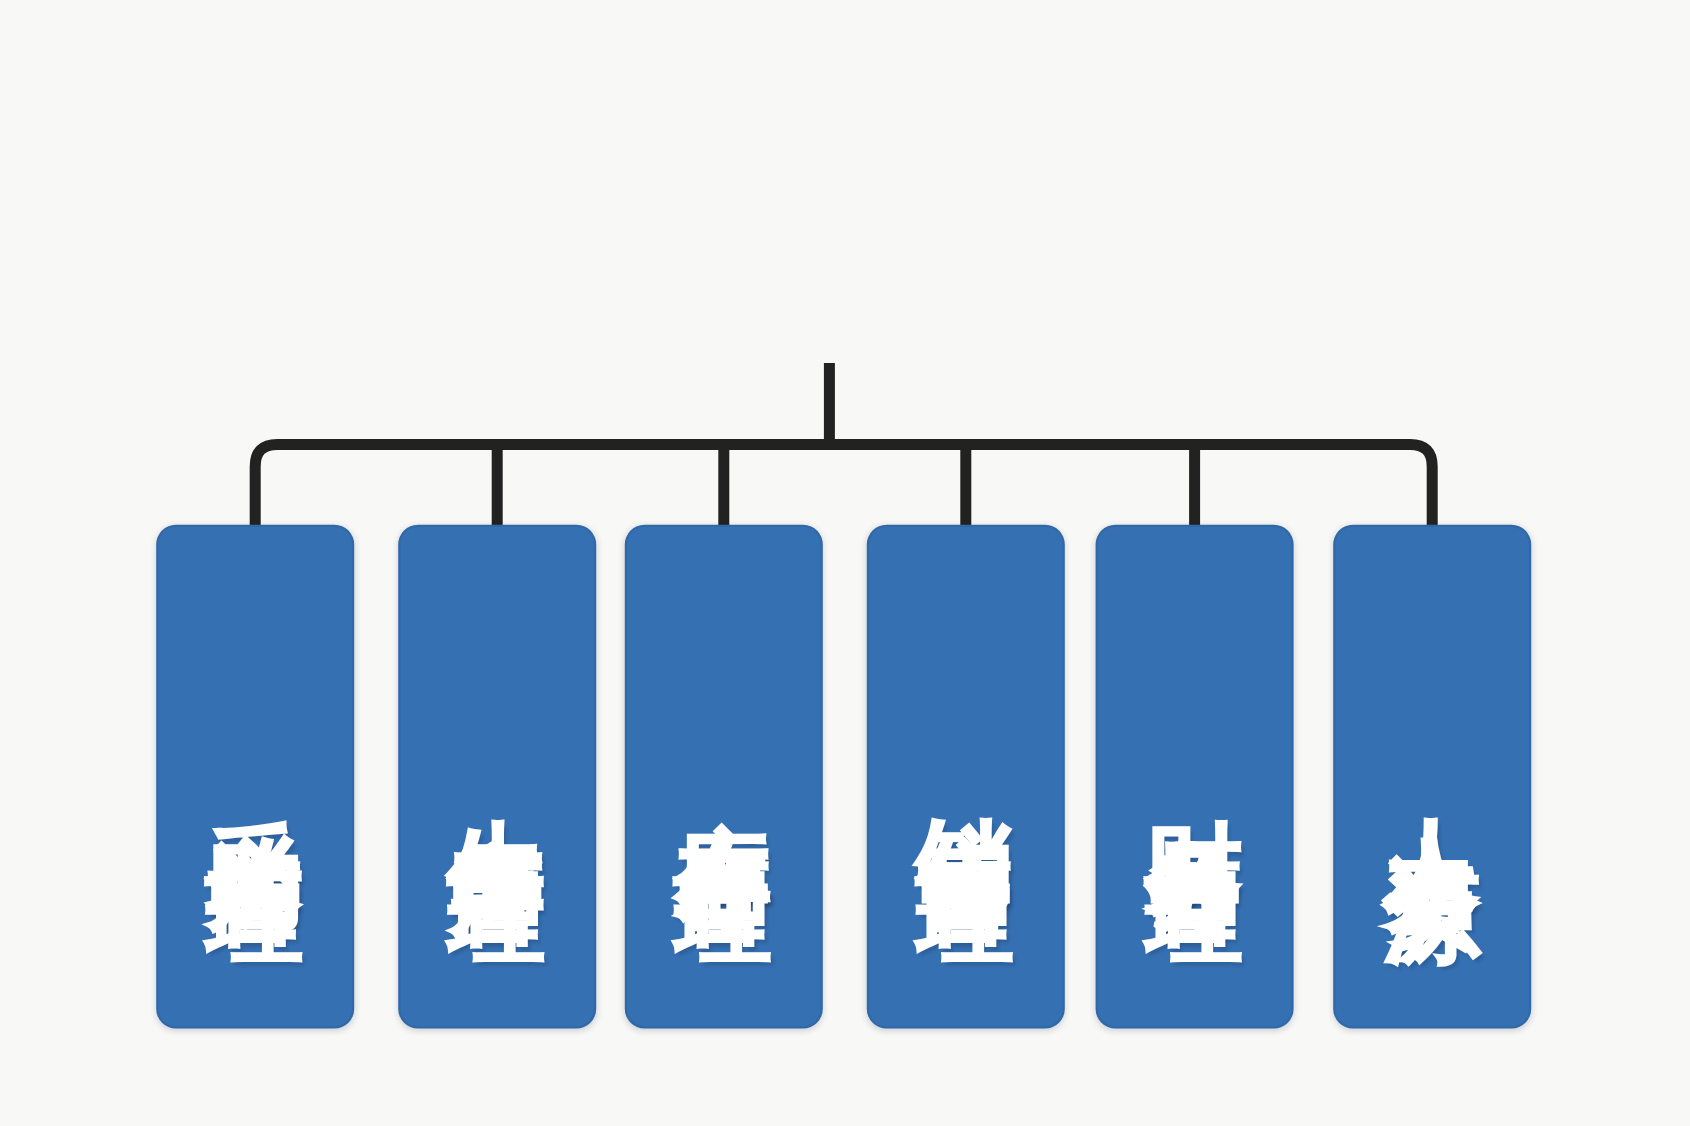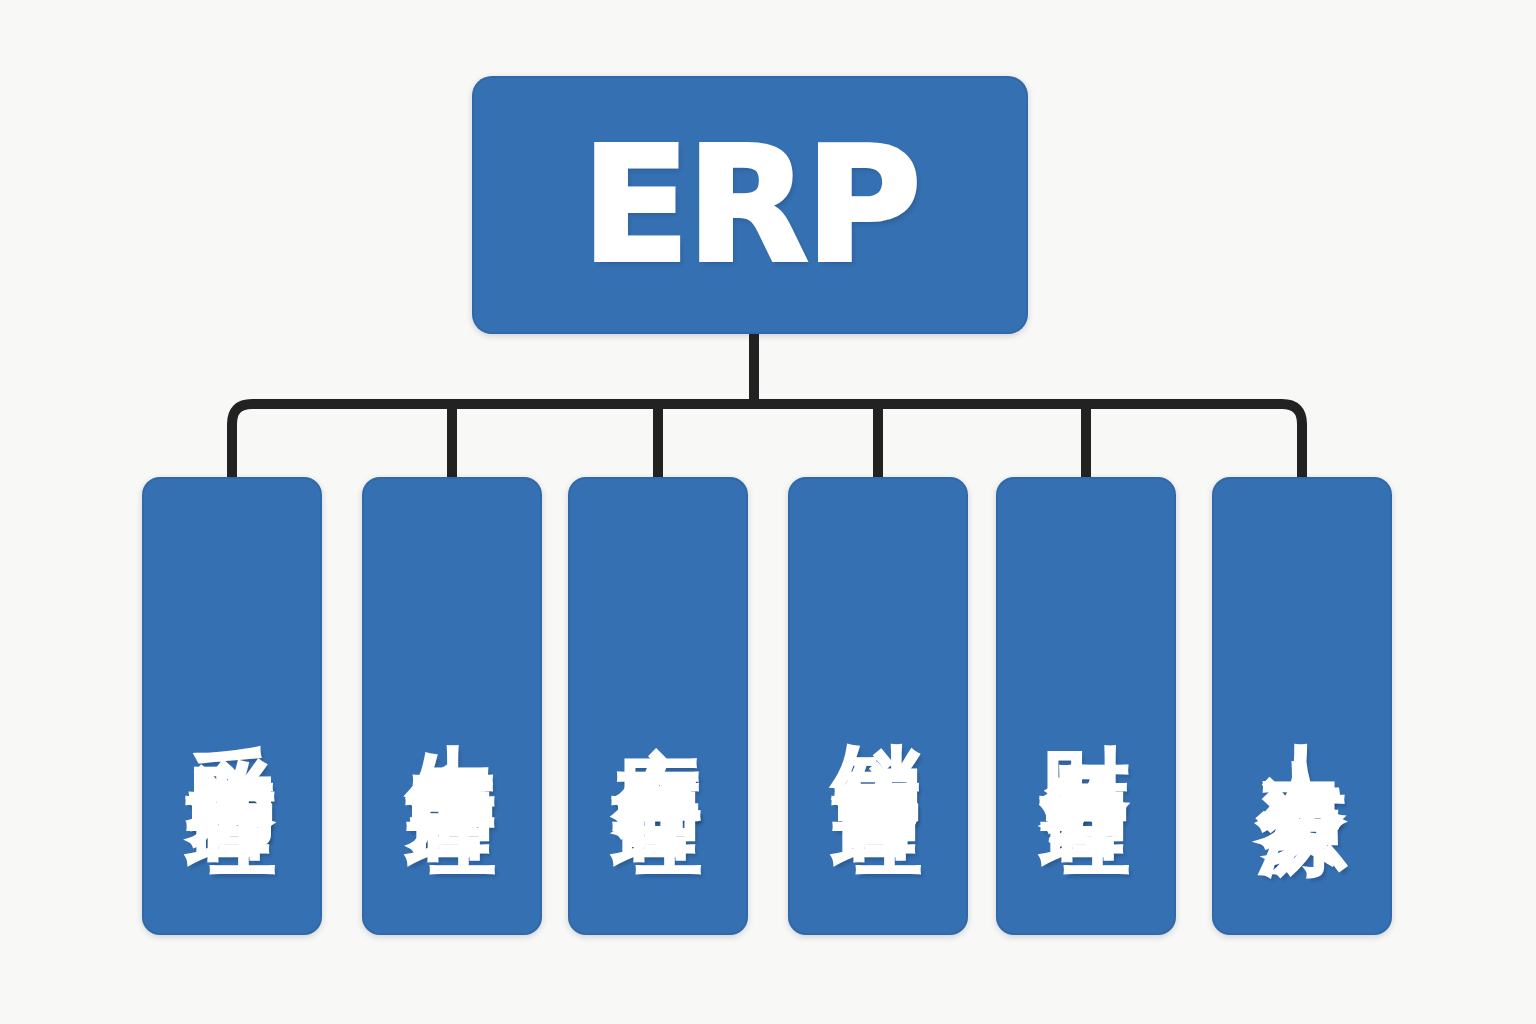--- a/index.html
+++ b/index.html
@@ -87,23 +87,20 @@
 
       <path d="M232 492 V424 Q232 404 252 404 H1282 Q1302 404 1302 424 V492"></path>
 
       <path d="M452 404 V492"></path>
       <path d="M658 404 V492"></path>
       <path d="M878 404 V492"></path>
       <path d="M1086 404 V492"></path>
     </g>
   </svg>
 
-  <div class="node root-node">
-    <span class="root-label">ERP</span>
-  </div>
 
   <div class="node child-node pos-1">
     <span class="child-label">采购管理</span>
   </div>
 
   <div class="node child-node pos-2">
     <span class="child-label">生产管理</span>
   </div>
 
   <div class="node child-node pos-3">

